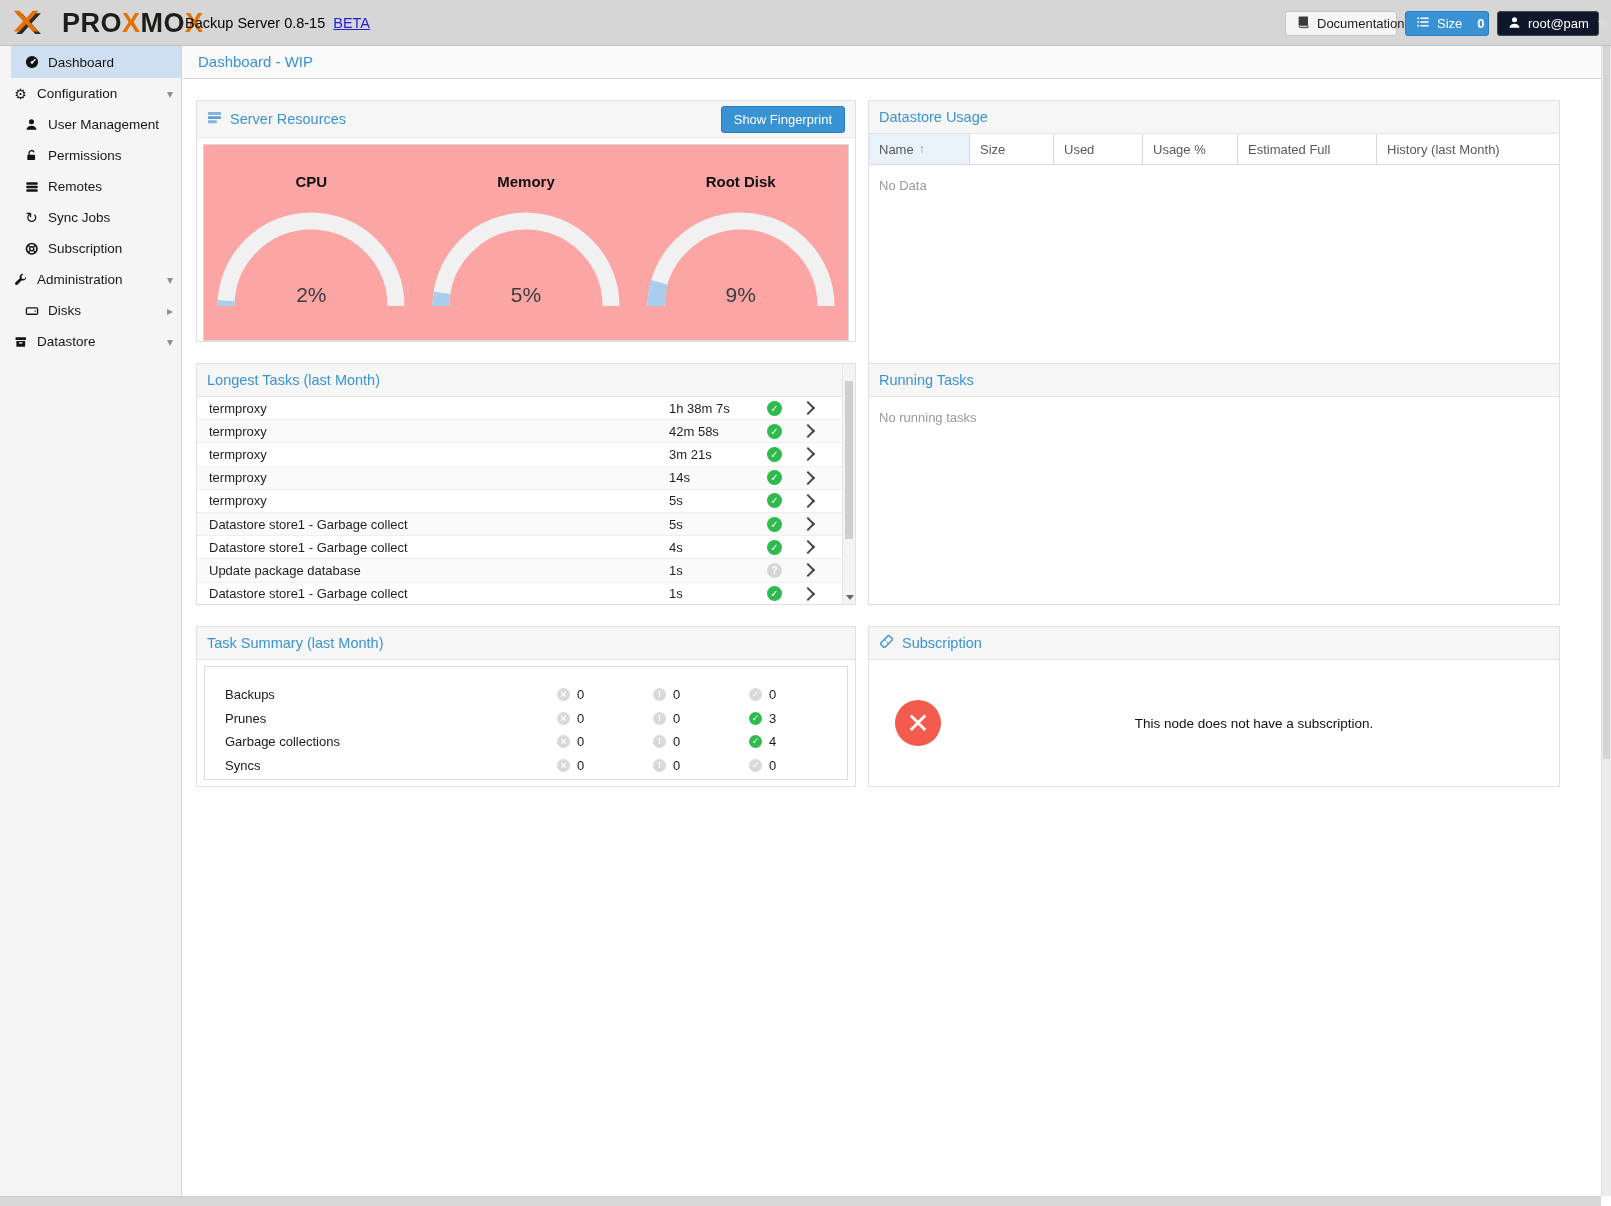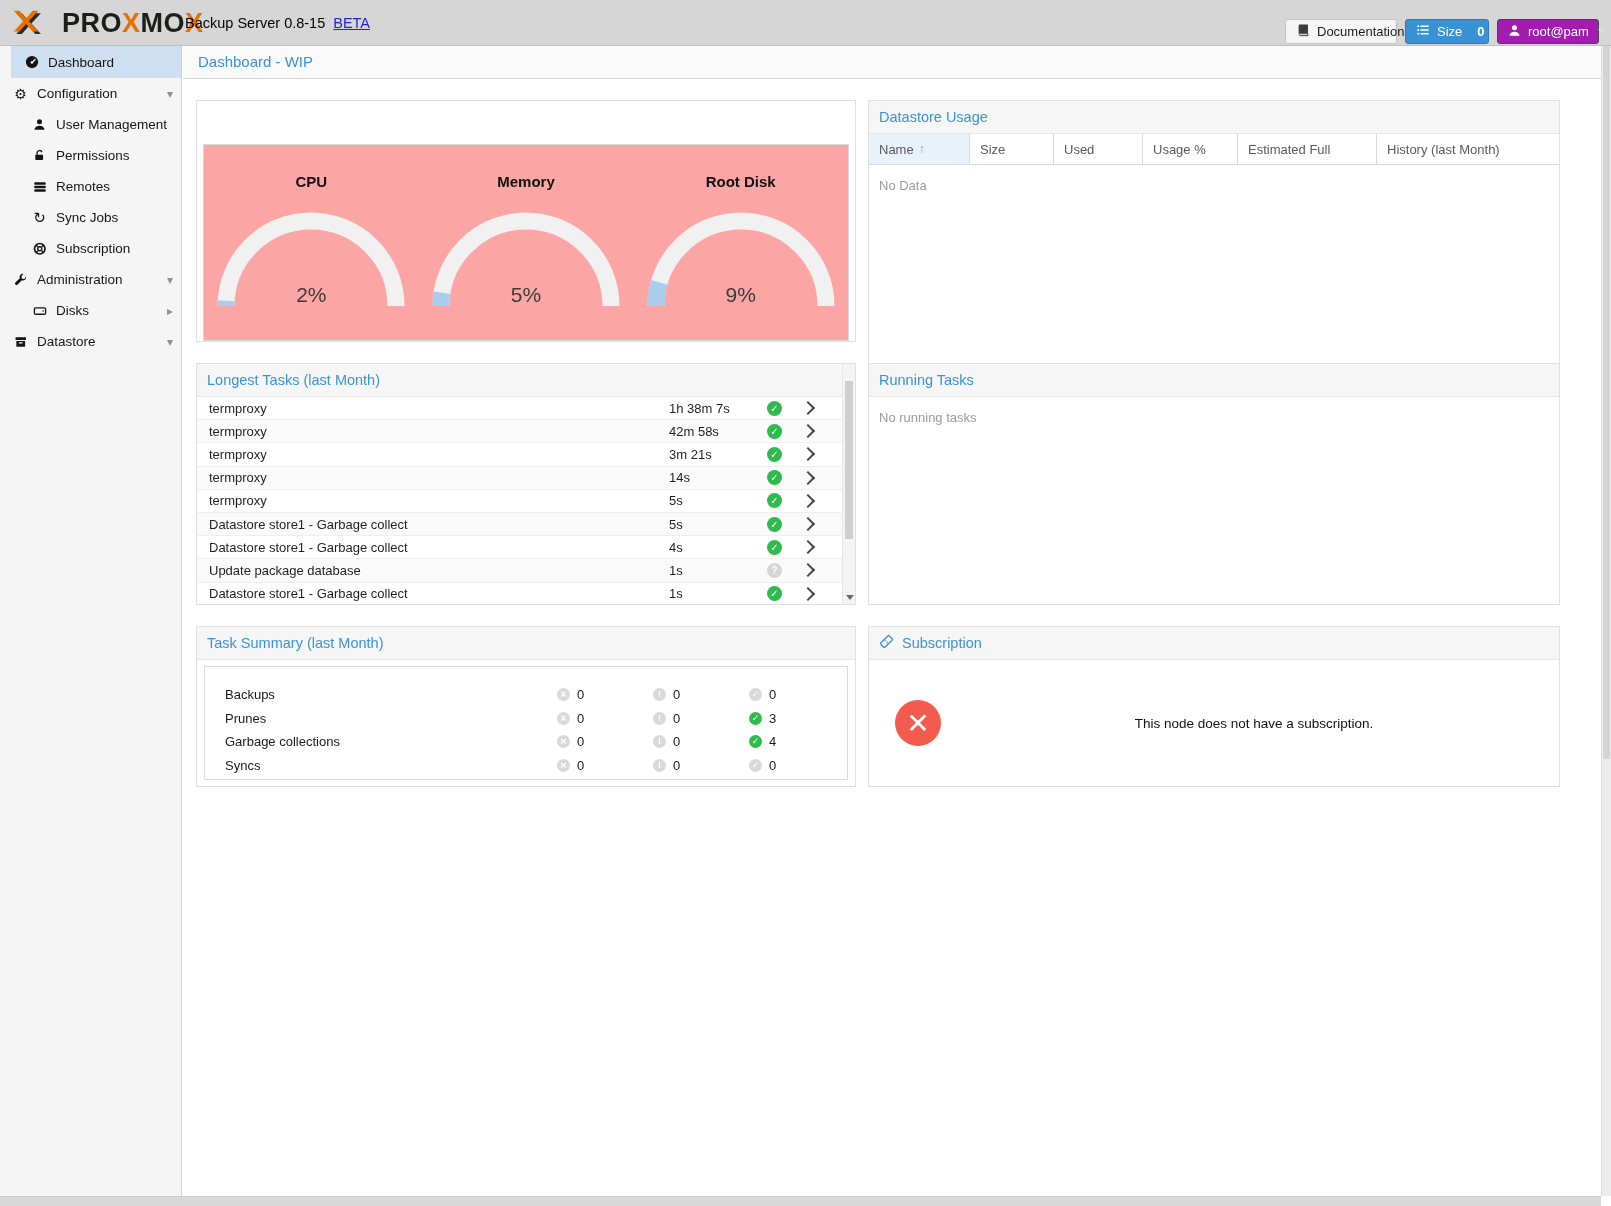--- a/index.html
+++ b/index.html
@@ -9,30 +9,30 @@
     background:#ffffff;color:#1a1a1a;font-size:13px;
     -webkit-font-smoothing:antialiased;
   }
   
   #topbar{position:absolute;left:0;top:0;width:1611px;height:46px;background:#d6d6d6;border-bottom:1px solid #bfbfbf;box-sizing:border-box;}
   #logo{position:absolute;left:10px;top:7px;display:flex;align-items:center;gap:16px;}
   #wordmark{font-weight:bold;font-size:27px;letter-spacing:.5px;color:#1d1d1b;line-height:32px;}
   #wordmark .accent{color:#e57000;}
   #prodline{position:absolute;left:185px;top:0;height:46px;display:flex;align-items:center;gap:8px;font-size:14.5px;color:#000;}
   #beta{color:#2323d8;text-decoration:underline;cursor:pointer;}
-  .tb-btn{position:absolute;top:19px;height:25px;border-radius:3px;display:flex;align-items:center;gap:7px;padding:0 10px;box-sizing:border-box;font-size:13px;cursor:pointer;}
+  .tb-btn{position:absolute;top:11px;height:25px;border-radius:3px;display:flex;align-items:center;gap:7px;padding:0 10px;box-sizing:border-box;font-size:13px;cursor:pointer;}
   #btn-doc{left:1285px;width:112px;background:#f5f5f5;border:1px solid #c4c4c4;color:#1c1c1c;}
   #btn-tasks{left:1405px;width:84px;background:#3892d4;border:1px solid #2b7cb8;color:#fff;}
   #btn-tasks .count{margin-left:8px;font-weight:bold;}
-  #btn-user{left:1497px;width:102px;background:#a21caf;border:1px solid #45484b;color:#fff;}
+  #btn-user{left:1497px;width:102px;background:#0f172a;border:1px solid #45484b;color:#fff;}
   .caret-down{width:0;height:0;border-left:4px solid transparent;border-right:4px solid transparent;border-top:5px solid #dcdcdc;margin-left:2px;}
   
   #sidebar{position:absolute;left:0;top:46px;width:182px;bottom:10px;background:#f5f5f5;border-right:1px solid #d2d2d2;box-sizing:border-box;}
   .side-item{position:relative;height:31px;display:flex;align-items:center;padding-left:12px;gap:8px;cursor:pointer;color:#161616;font-size:13.5px;}
-  .side-item.lvl1{padding-left:31px;}
+  .side-item.lvl1{padding-left:23px;}
   .side-item.selected{background:#cddff1;height:32px;margin-left:11px;}
   .side-icon{width:17px;display:inline-flex;justify-content:center;align-items:center;}
   .side-icon .uni{font-size:14px;line-height:1;color:#141414;}
   .expander{position:absolute;right:8px;color:#8f8f8f;font-size:12px;display:none;line-height:1;}
   .side-item.arrow-down .expander{display:inline;}
   .side-item.arrow-right .expander{display:inline;}
   
   #titlebar{position:absolute;left:183px;top:46px;right:10px;height:33px;background:#fafafa;border-bottom:1px solid #d4d4d4;box-sizing:border-box;line-height:32px;padding-left:15px;color:#3892d4;font-size:15px;}
   #content{position:absolute;left:183px;top:79px;right:10px;bottom:10px;background:#fff;overflow:hidden;}
   
@@ -251,20 +251,31 @@
       <span class="side-label">Datastore</span>
       <span class="expander">▾</span>
     </div>
   </div>
 
 <div id="titlebar">Dashboard - WIP</div>
 
 <div id="content">
 
   <div class="panel" id="p-sr">
+    <div class="panel-h">
+      <span><svg viewBox="0 0 16 16" width="15" height="15">
+            <g>
+              <rect x="1" y="2.2" width="14" height="3" rx=".8" fill="#85b4dd"></rect>
+              <rect x="1" y="6.6" width="14" height="3" rx=".8" fill="#5d9bd0"></rect>
+              <rect x="1" y="11" width="9.5" height="3" rx=".8" fill="#85b4dd"></rect>
+            </g>
+          </svg></span>
+      <span>Server Resources</span>
+      <button class="btn-blue">Show Fingerprint</button>
+    </div>
     <div id="sr-body">
       <div class="gauge">
         <div class="gauge-title">CPU</div>
         <svg class="gauge-svg" viewBox="0 0 200 110">
           <path class="track" d="M15,103 A85,85 0 0 1 185,103" pathLength="100"></path>
           <path class="val" d="M15,103 A85,85 0 0 1 185,103" pathLength="100" stroke-dasharray="2 100"></path>
         </svg>
         <div class="gauge-pct">2%</div>
       </div>
       <div class="gauge">

